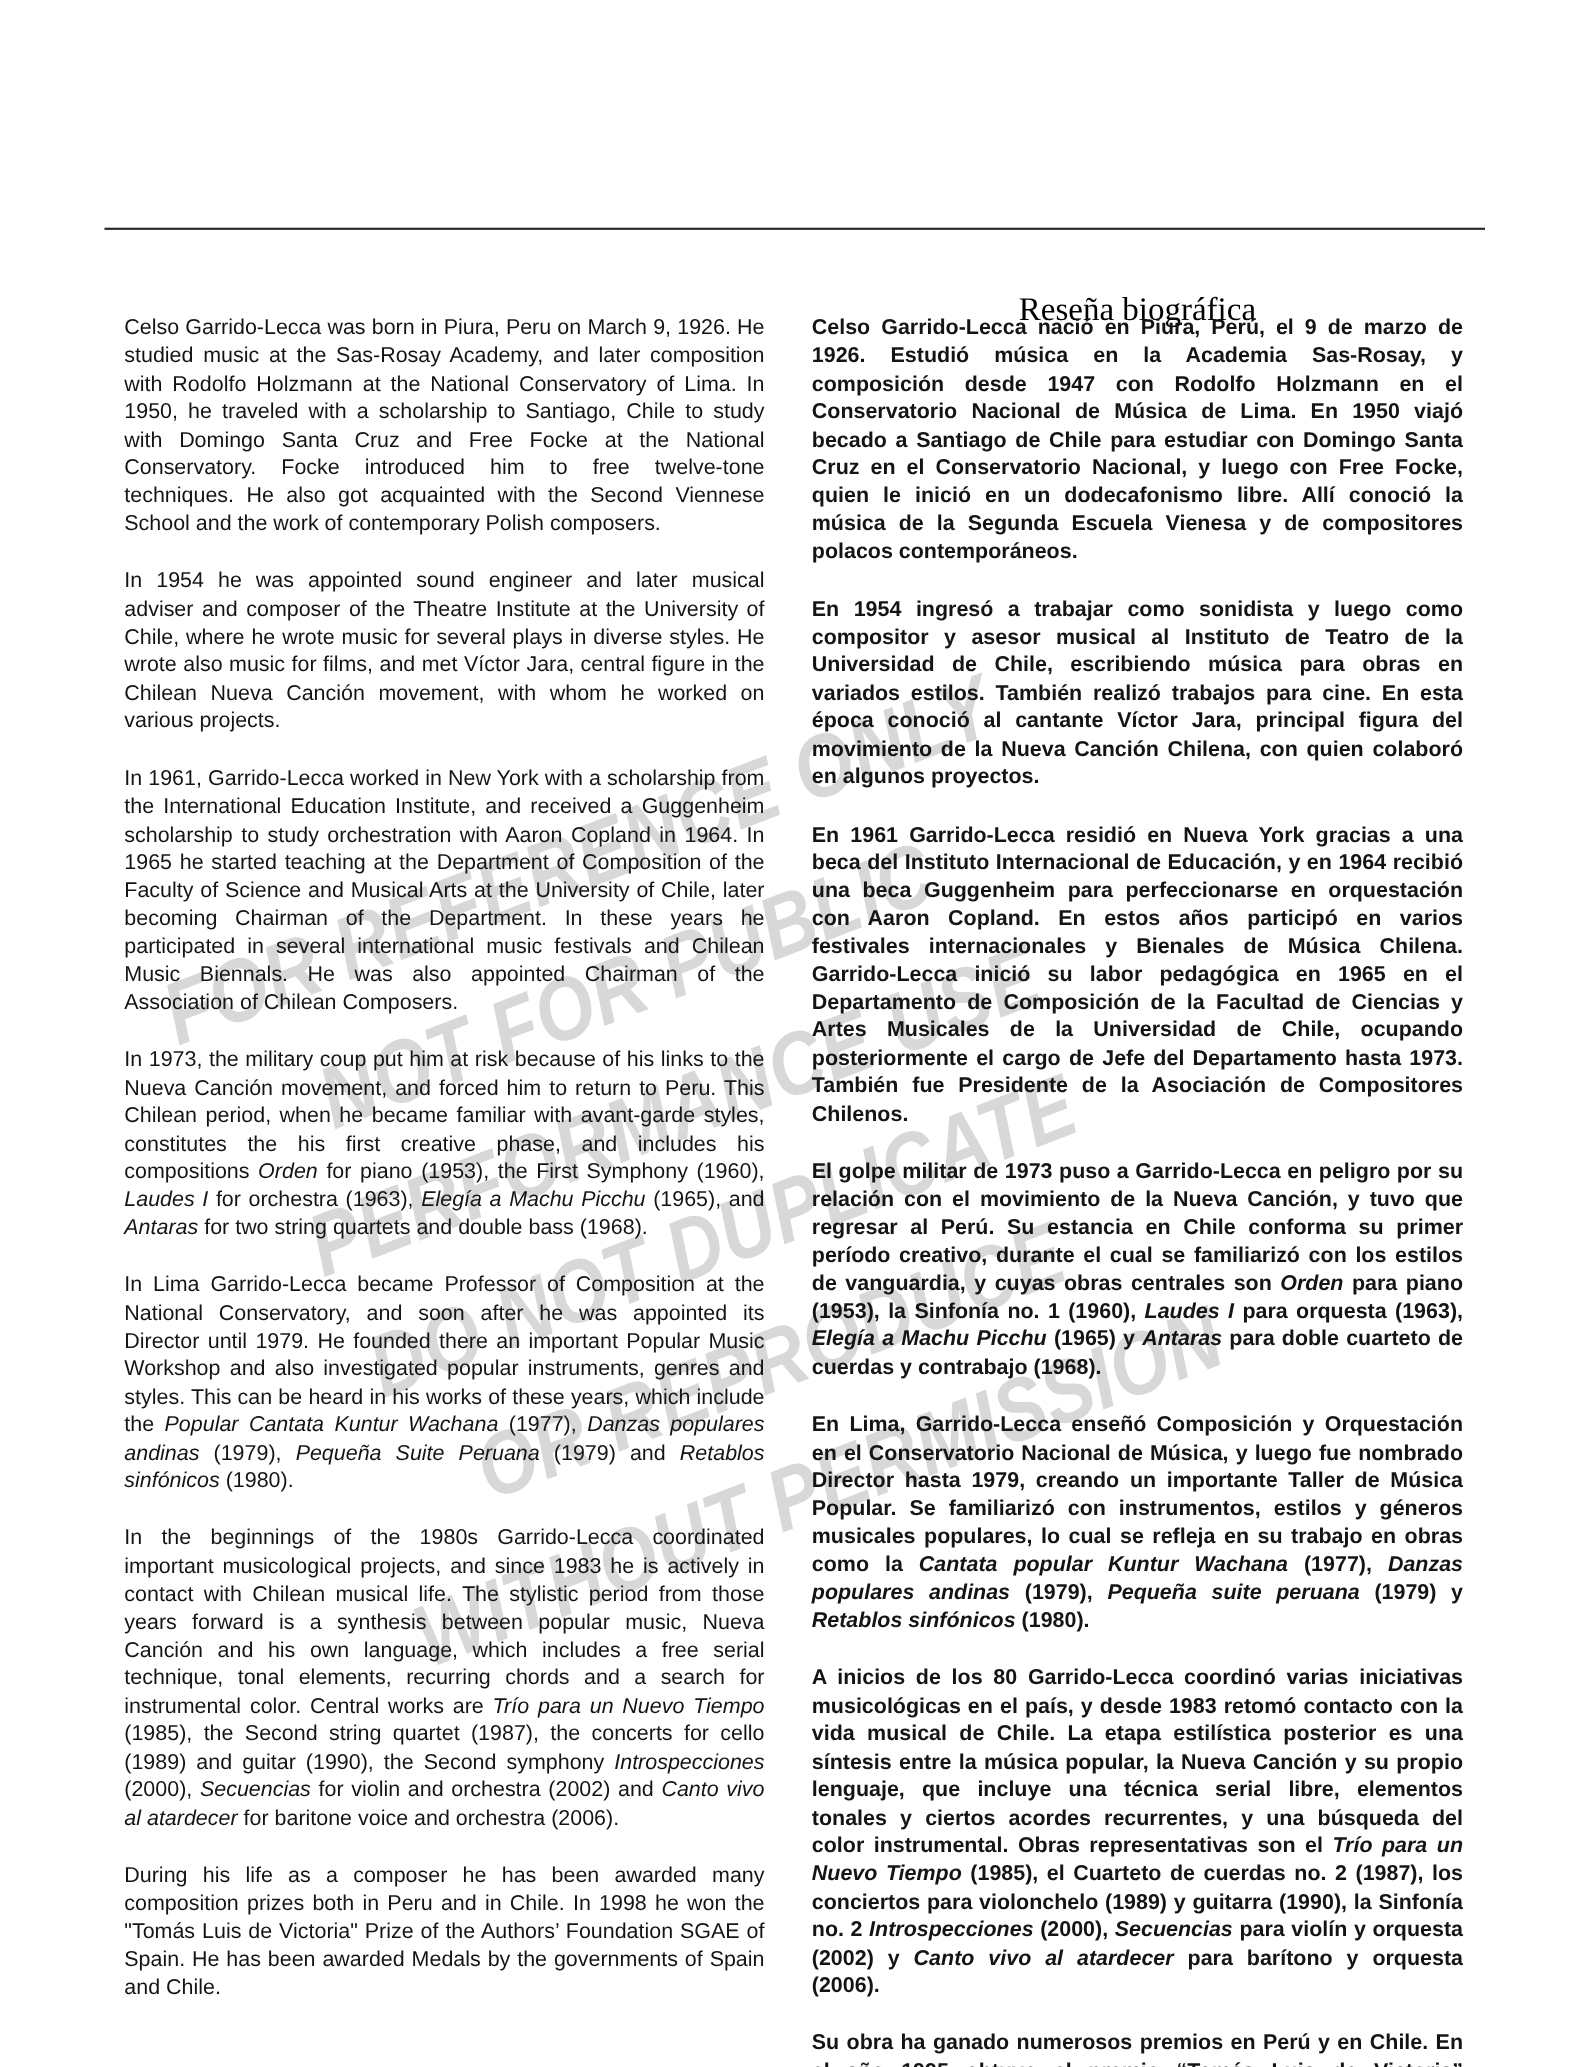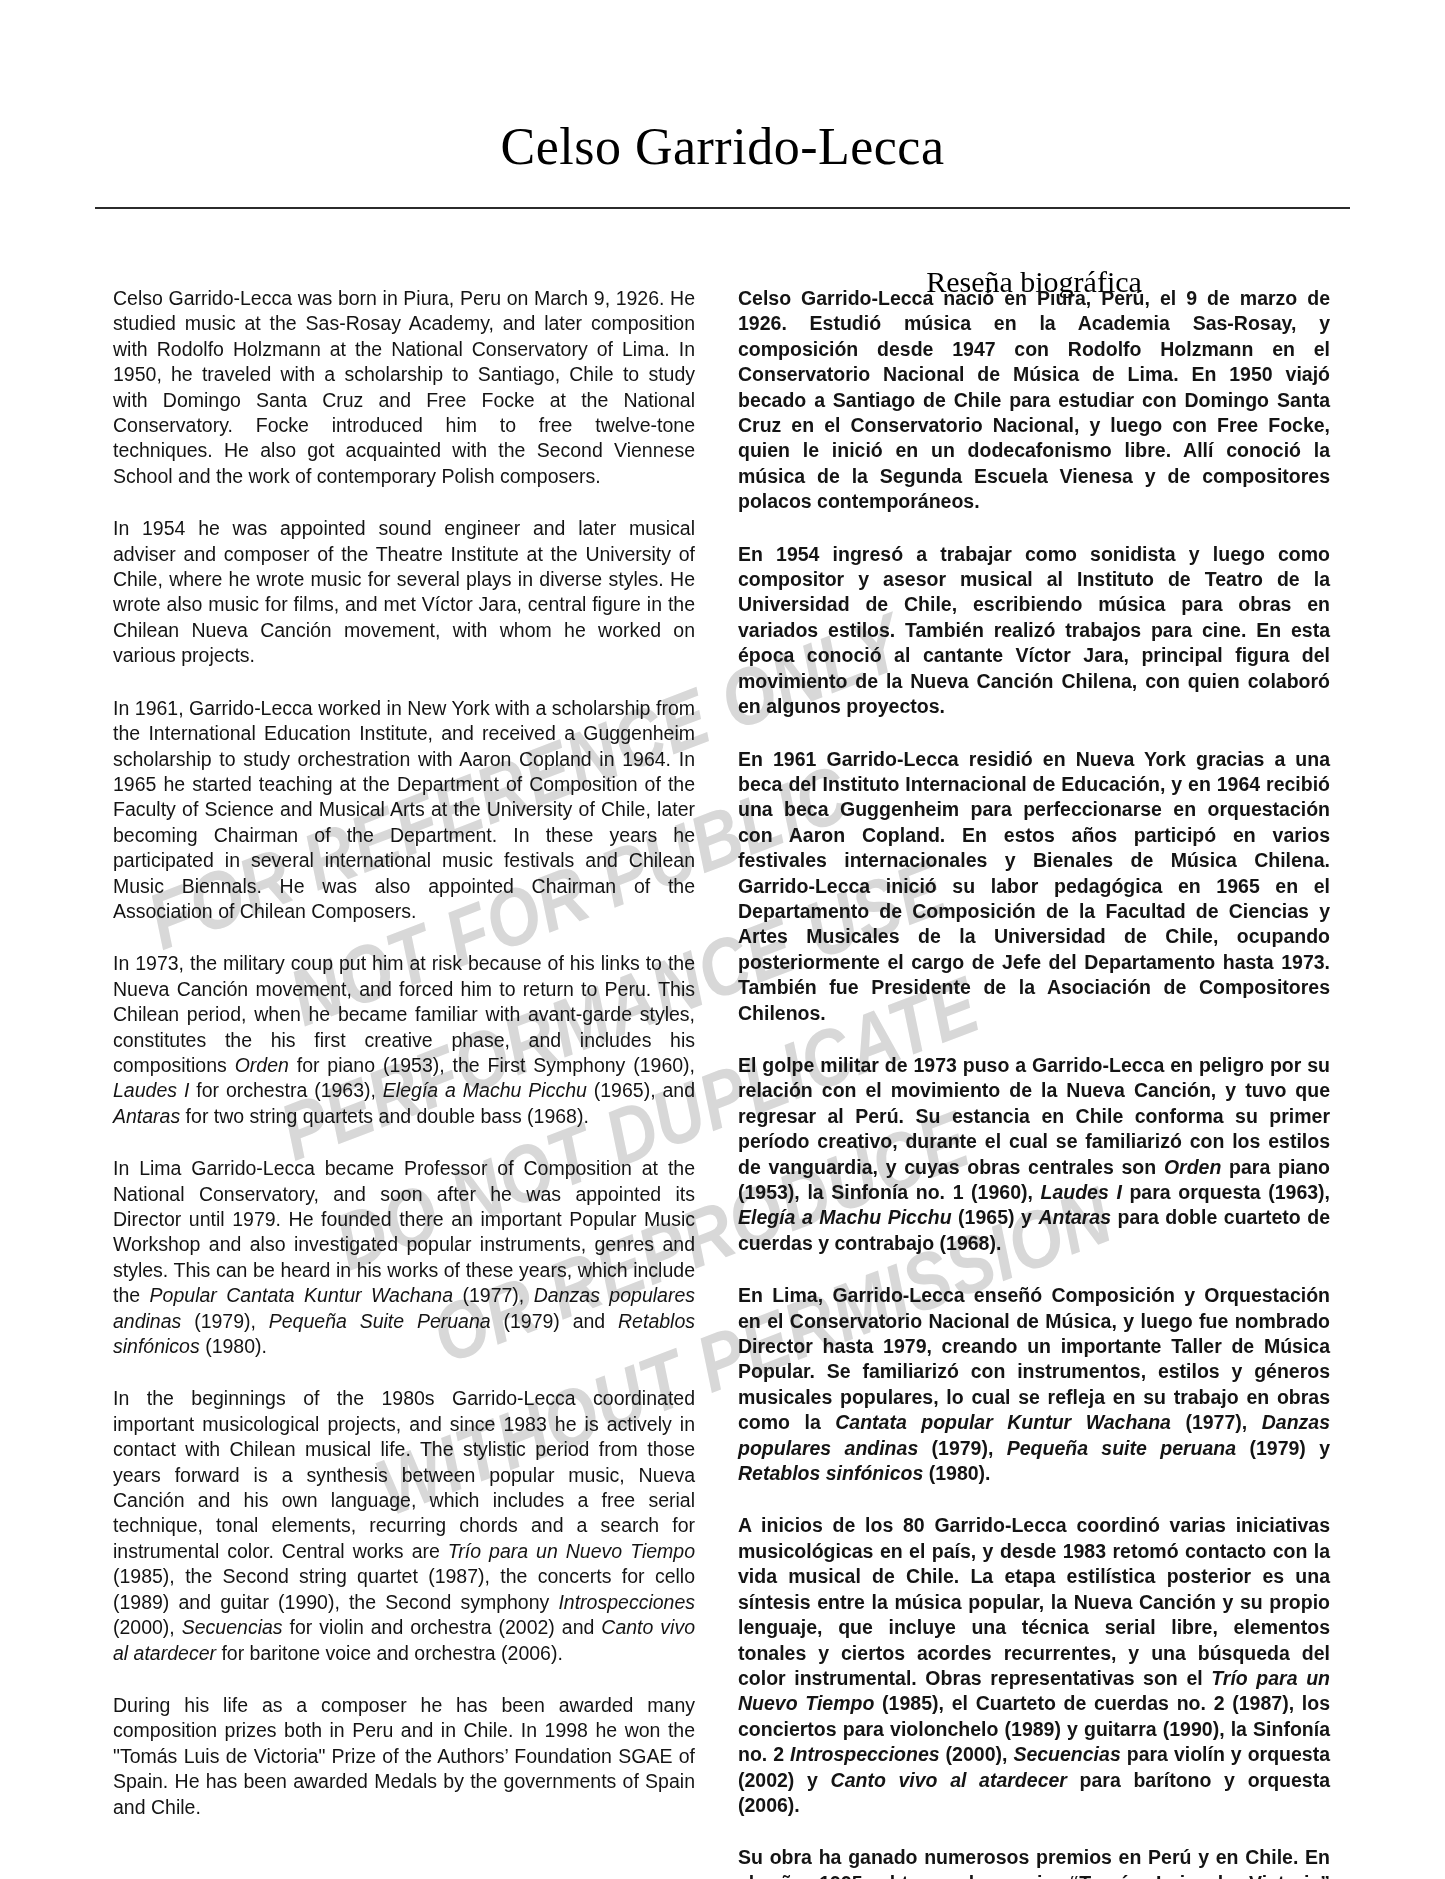--- a/index.html
+++ b/index.html
@@ -89,21 +89,20 @@
 
   <div class="watermark" style="color: rgb(216, 216, 216);">
       <div class="wm-line">FOR REFERENCE ONLY</div>
       <div class="wm-line">NOT FOR PUBLIC</div>
       <div class="wm-line">PERFORMANCE USE</div>
       <div class="wm-line">DO NOT DUPLICATE</div>
       <div class="wm-line">OR REPRODUCE</div>
       <div class="wm-line">WITHOUT PERMISSION</div>
     </div>
 
-  <div class="doc-title">Celso Garrido-Lecca</div>
   <div class="title-rule"></div>
 
   <div class="col-heading right">Reseña biográfica</div>
 
   <div class="body-col left">
       <p class="para"><span>Celso Garrido-Lecca was born in Piura, Peru on March 9, 1926. He studied music at the Sas-Rosay Academy, and later composition with Rodolfo Holzmann at the National Conservatory of Lima. In 1950, he traveled with a scholarship to Santiago, Chile to study with Domingo Santa Cruz and Free Focke at the National Conservatory. Focke introduced him to free twelve-tone techniques. He also got acquainted with the Second Viennese School and the work of contemporary Polish composers.</span></p>
       <p class="para"><span>In 1954 he was appointed sound engineer and later musical adviser and composer of the Theatre Institute at the University of Chile, where he wrote music for several plays in diverse styles. He wrote also music for films, and met Víctor Jara, central figure in the Chilean Nueva Canción movement, with whom he worked on various projects.</span></p>
       <p class="para"><span>In 1961, Garrido-Lecca worked in New York with a scholarship from the International Education Institute, and received a Guggenheim scholarship to study orchestration with Aaron Copland in 1964. In 1965 he started teaching at the Department of Composition of the Faculty of Science and Musical Arts at the University of Chile, later becoming Chairman of the Department. In these years he participated in several international music festivals and Chilean Music Biennals. He was also appointed Chairman of the Association of Chilean Composers.</span></p>
       <p class="para"><span>In 1973, the military coup put him at risk because of his links to the Nueva Canción movement, and forced him to return to Peru. This Chilean period, when he became familiar with avant-garde styles, constitutes the his first creative phase, and includes his compositions </span><em>Orden</em><span> for piano (1953), the First Symphony (1960), </span><em>Laudes I</em><span> for orchestra (1963), </span><em>Elegía a Machu Picchu</em><span> (1965), and </span><em>Antaras</em><span> for two string quartets and double bass (1968).</span></p>
       <p class="para"><span>In Lima Garrido-Lecca became Professor of Composition at the National Conservatory, and soon after he was appointed its Director until 1979. He founded there an important Popular Music Workshop and also investigated popular instruments, genres and styles. This can be heard in his works of these years, which include the </span><em>Popular Cantata Kuntur Wachana</em><span> (1977), </span><em>Danzas populares andinas</em><span> (1979), </span><em>Pequeña Suite Peruana</em><span> (1979) and </span><em>Retablos sinfónicos</em><span> (1980).</span></p>

